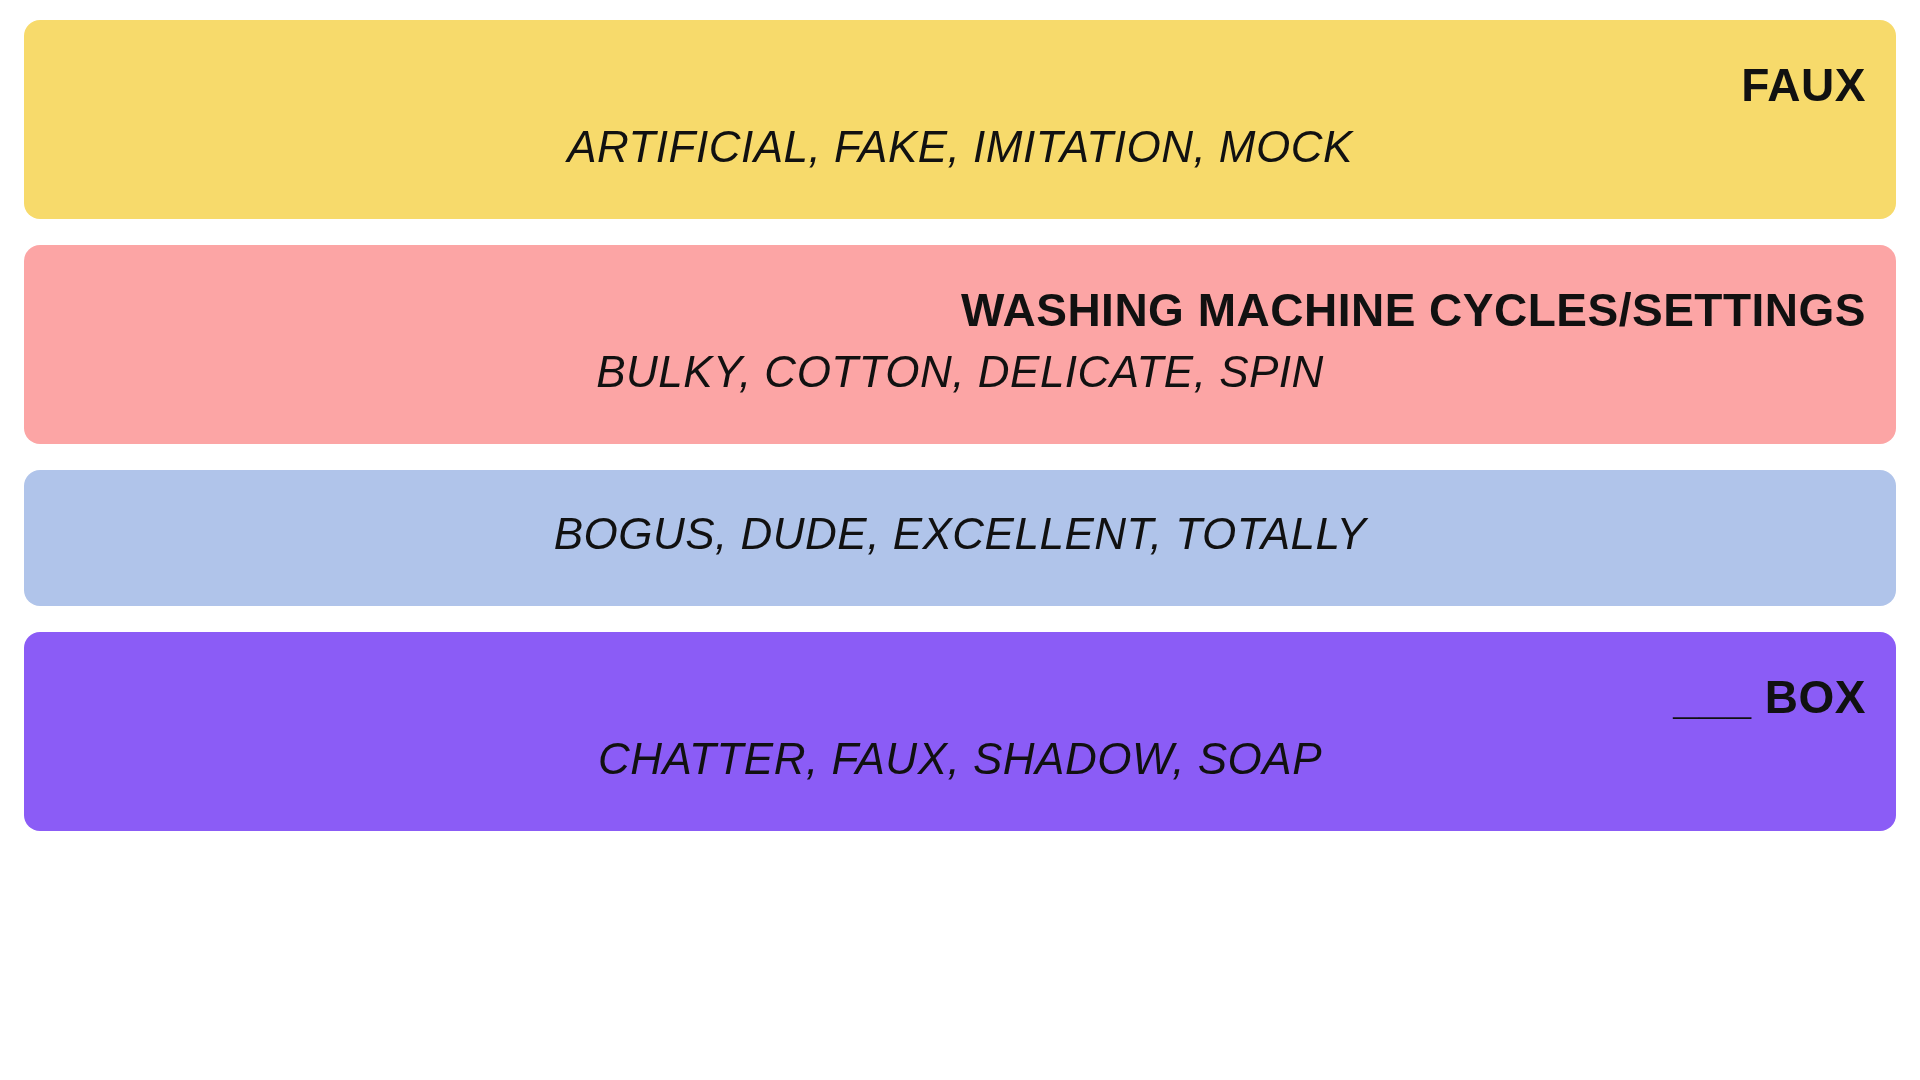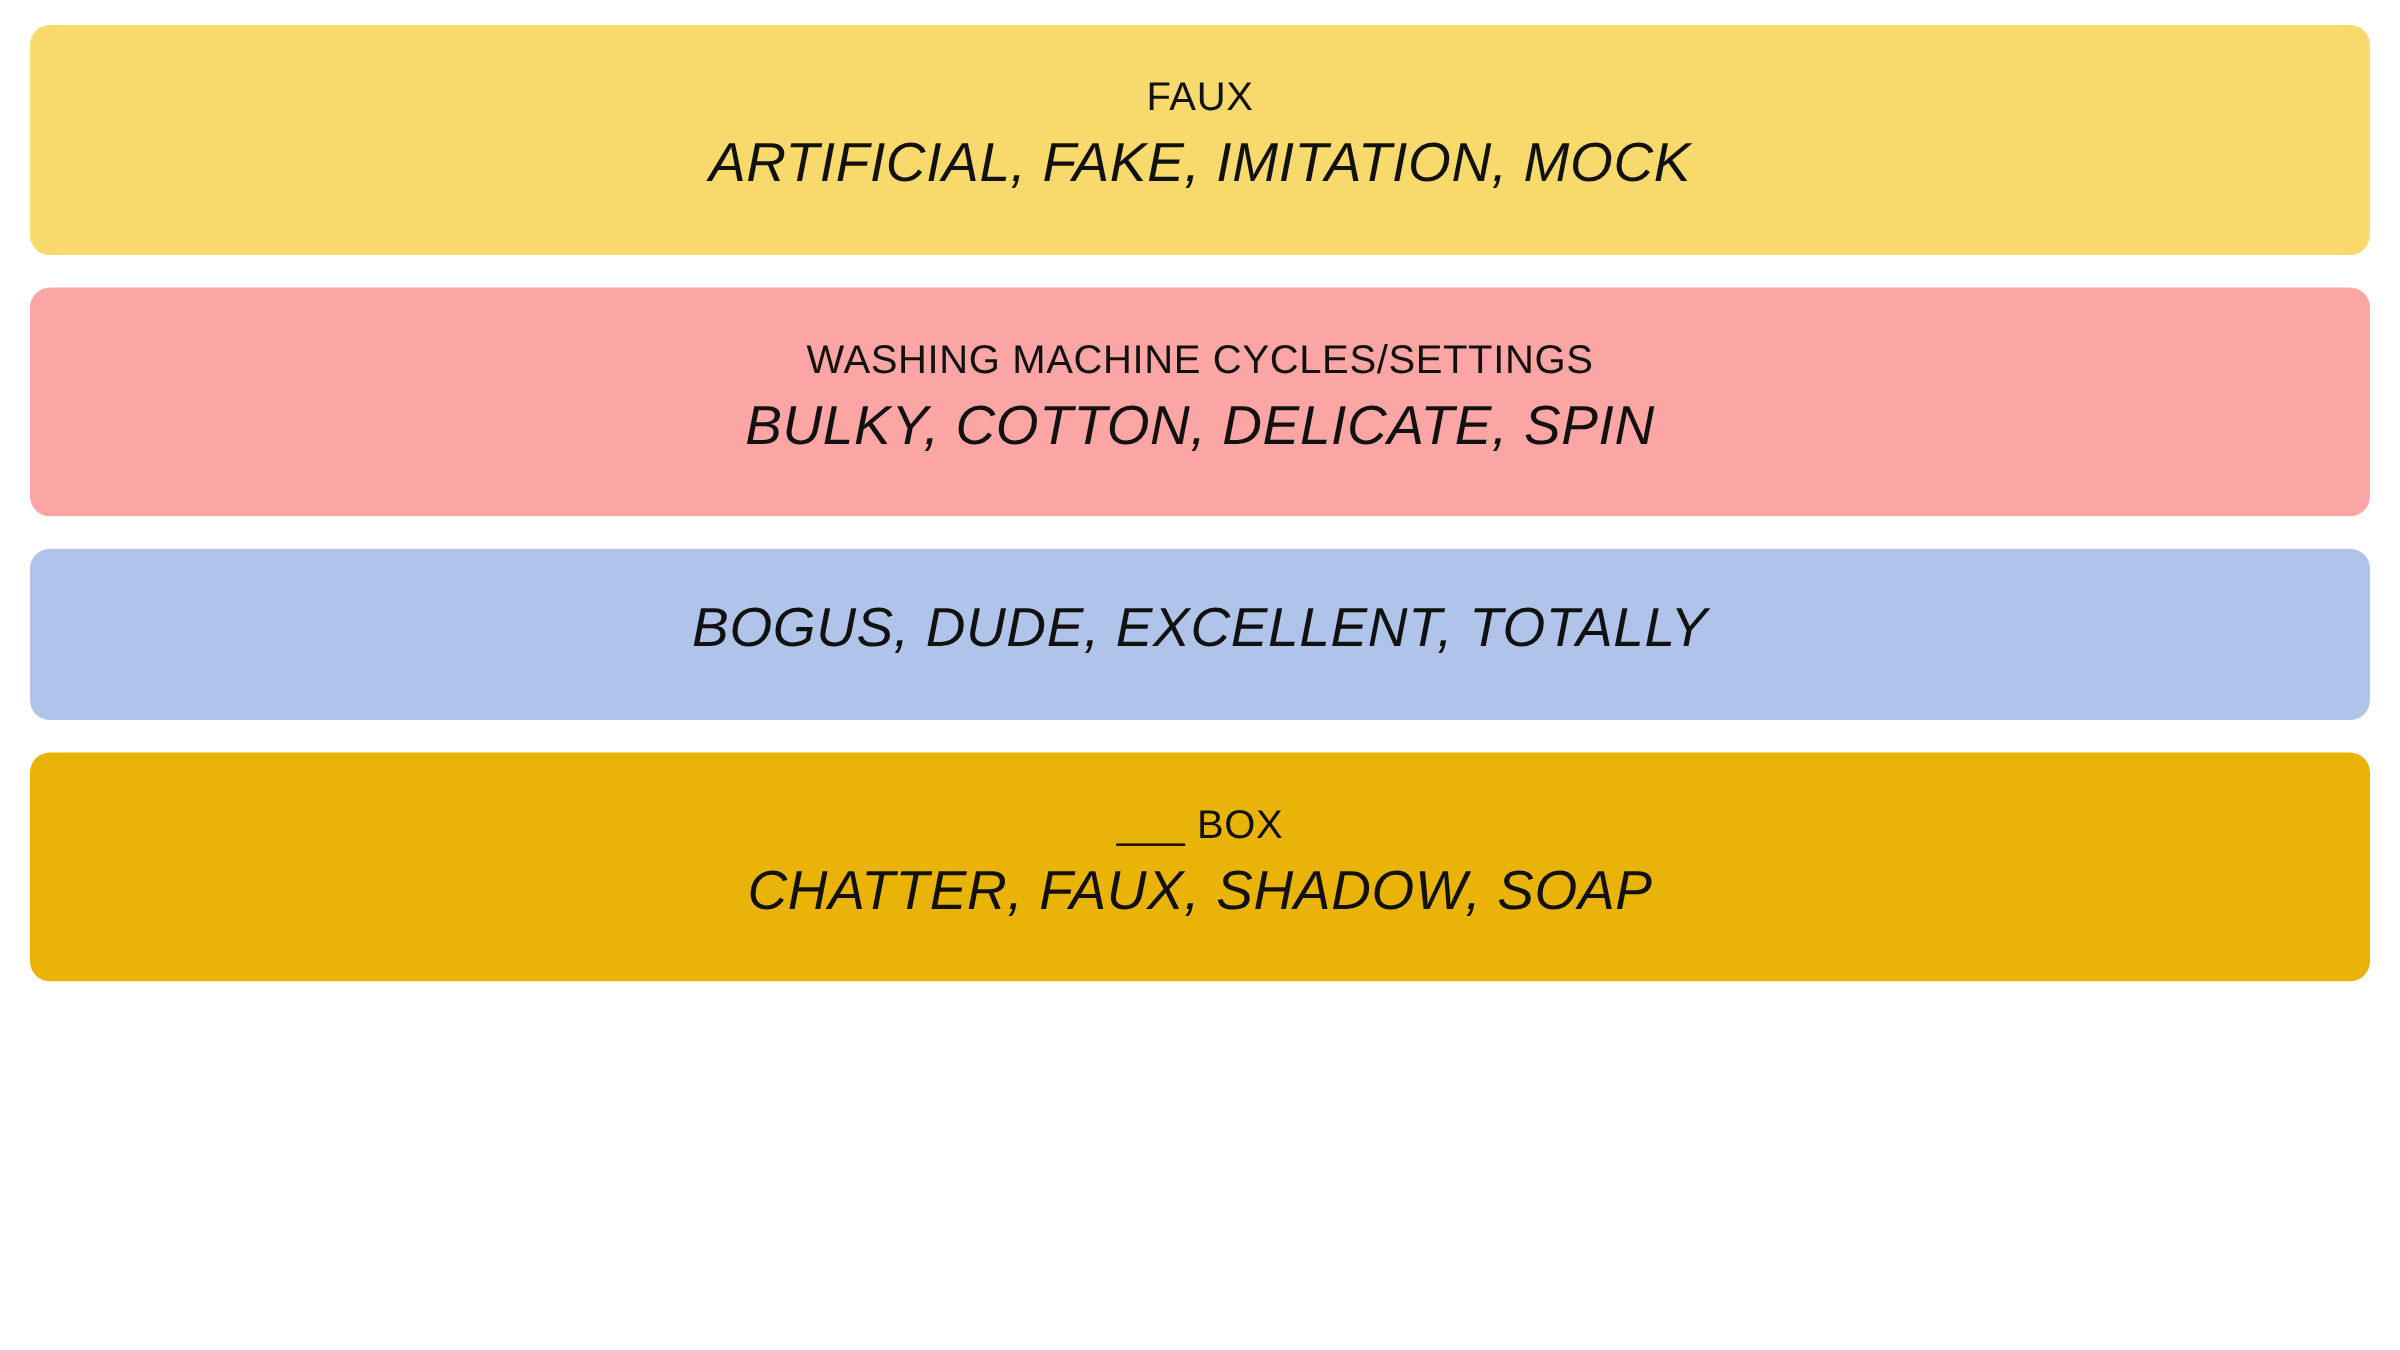--- a/index.html
+++ b/index.html
@@ -20,37 +20,38 @@
     gap: 26px;
   }
   .card {
     border-radius: 16px;
     text-align: center;
     padding: 40px 30px 48px 30px;
     color: #111;
     line-height: 1.1;
   }
   .card .title {
-    font-weight: 400;
-    font-size: 32px;
+    font-weight: 700;
+    font-size: 46px;
     letter-spacing: 0.5px;
     font-stretch: condensed;
     margin-bottom: 12px;
+    text-align: right;
   }
   .card .words {
     font-weight: 400;
     font-size: 44px;
     letter-spacing: 0.5px;
     font-stretch: condensed;
     font-style: italic;
   }
   .c-yellow { background: #f7da6b; }
   .c-green  { background: #fca5a5; }
   .c-blue   { background: #b0c4ea; }
-  .c-purple { background: #eab308; }
+  .c-purple { background: #8b5cf6; }
 </style>
 </head>
 <body>
 
 <div class="board">
 
   <div class="card c-yellow">
     <div class="title">FAUX</div>
     <div class="words">ARTIFICIAL, FAKE, IMITATION, MOCK</div>
   </div>

